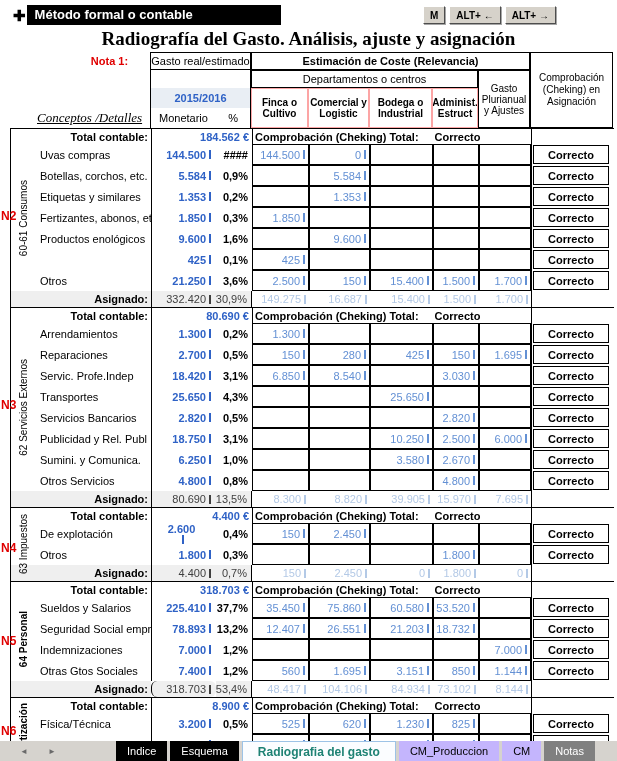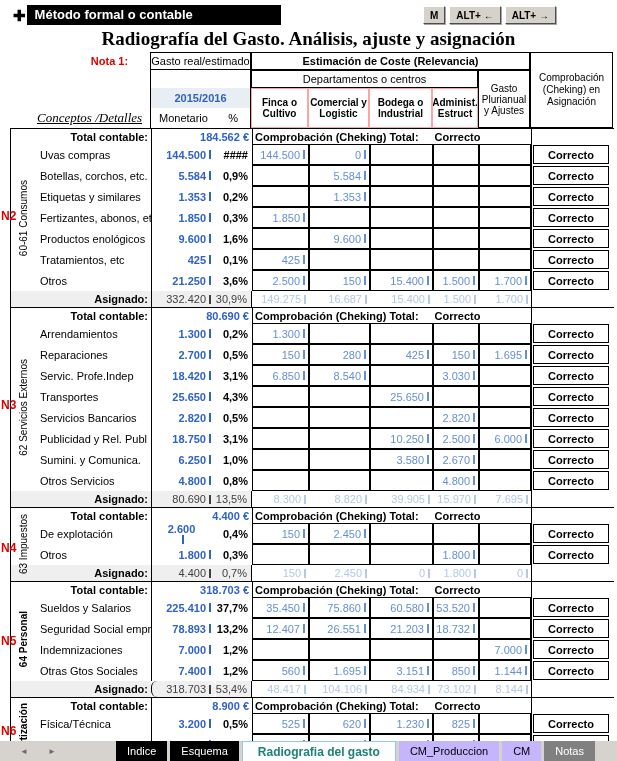--- a/index.html
+++ b/index.html
@@ -244,21 +244,20 @@
         </div>
         <div class="dcell" style="grid-area: 6 / 8;">
           <span></span>
         </div>
         <div class="dcell" style="grid-area: 6 / 9;">
           <span></span>
         </div>
         <div class="compcol" style="grid-row: 6;">
           <div class="okbox">Correcto</div>
         </div>
-        <div class="ccell" style="grid-row: 7;">Tratamientos, etc</div>
         <div class="moncell" style="grid-row: 7;">
           <span>425</span>
           <span class="eb"></span>
         </div>
         <div class="pctcell" style="grid-row: 7;">0,1%</div>
         <div class="dcell" style="grid-area: 7 / 5;">
           <span>425</span>
           <span class="eb"></span>
         </div>
         <div class="dcell" style="grid-area: 7 / 6;">

